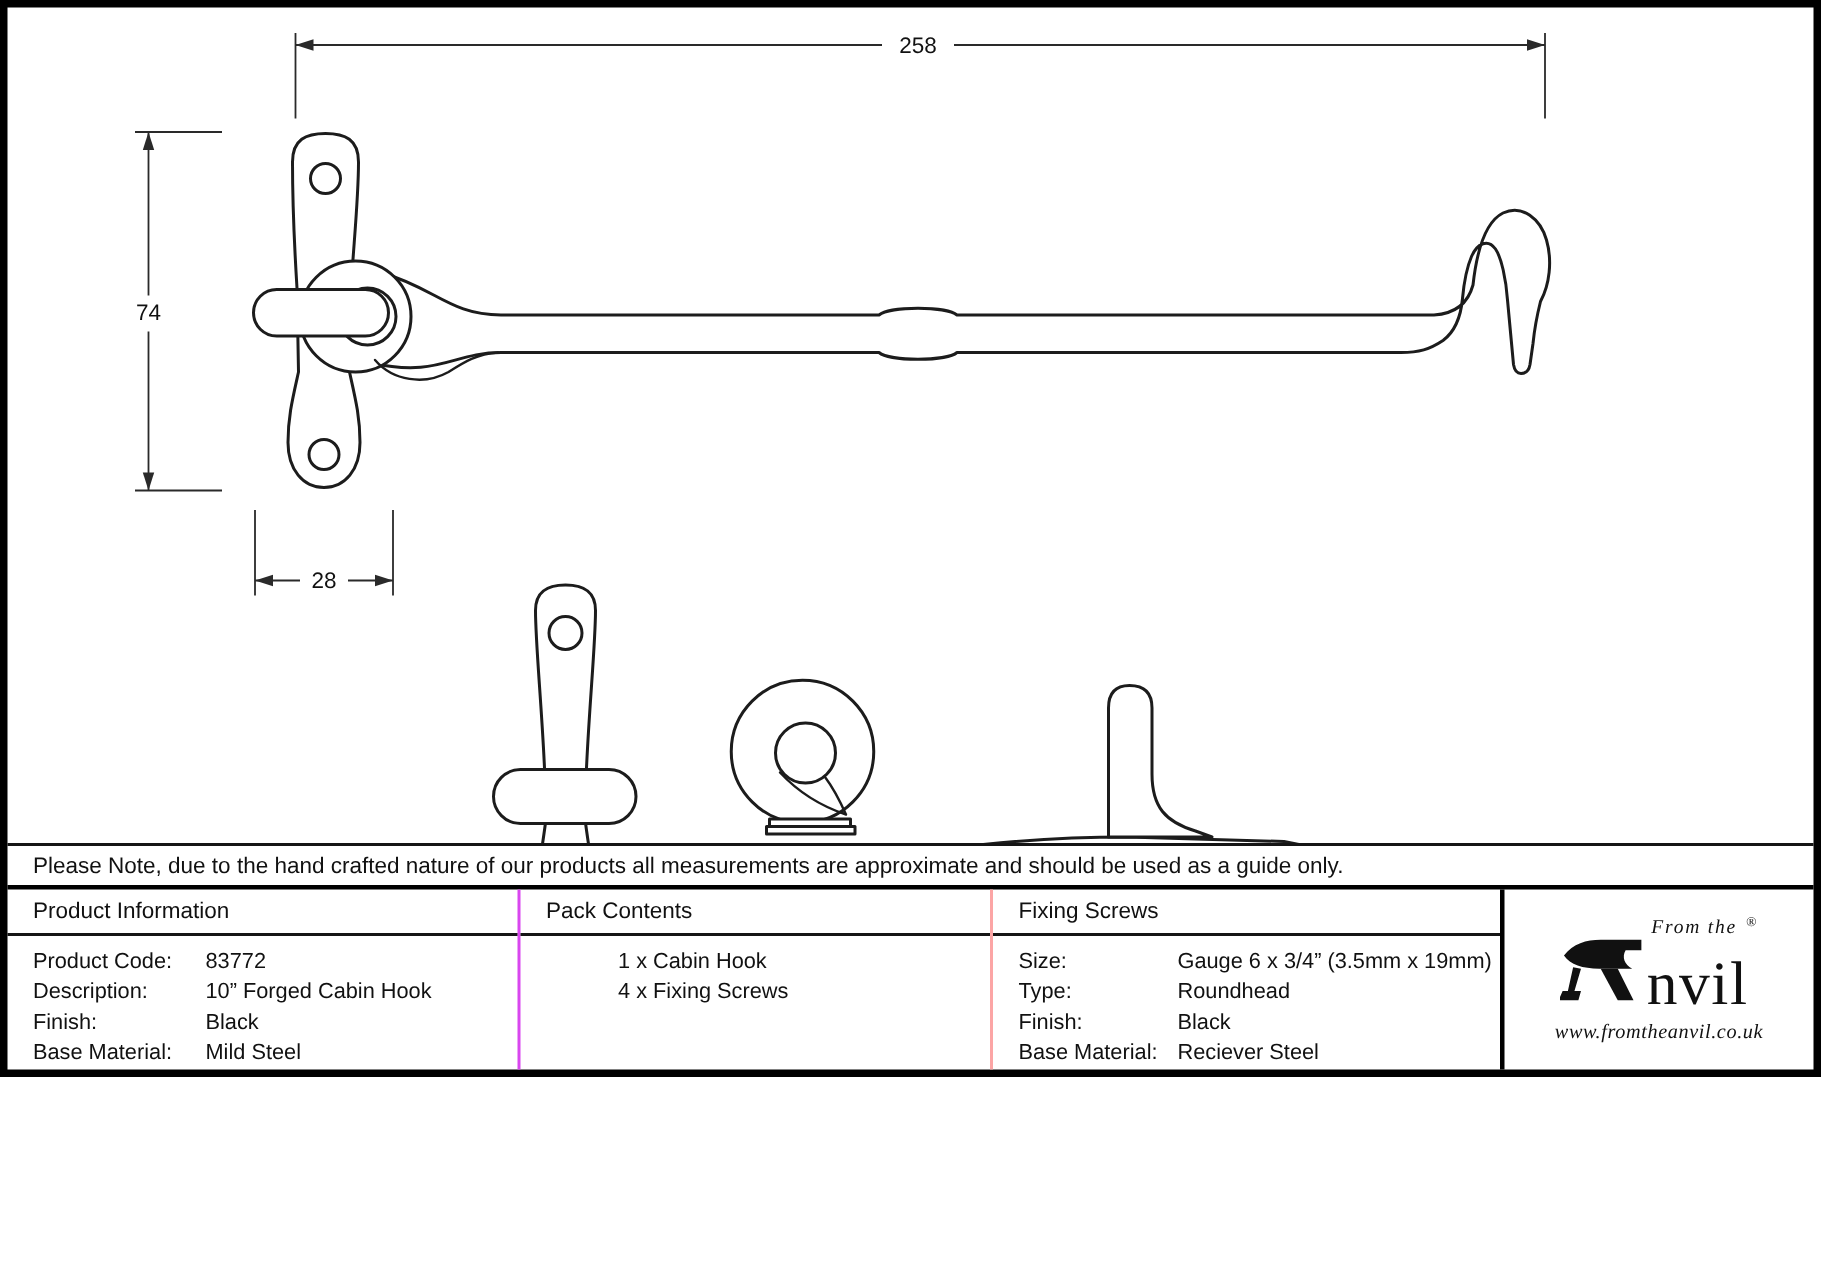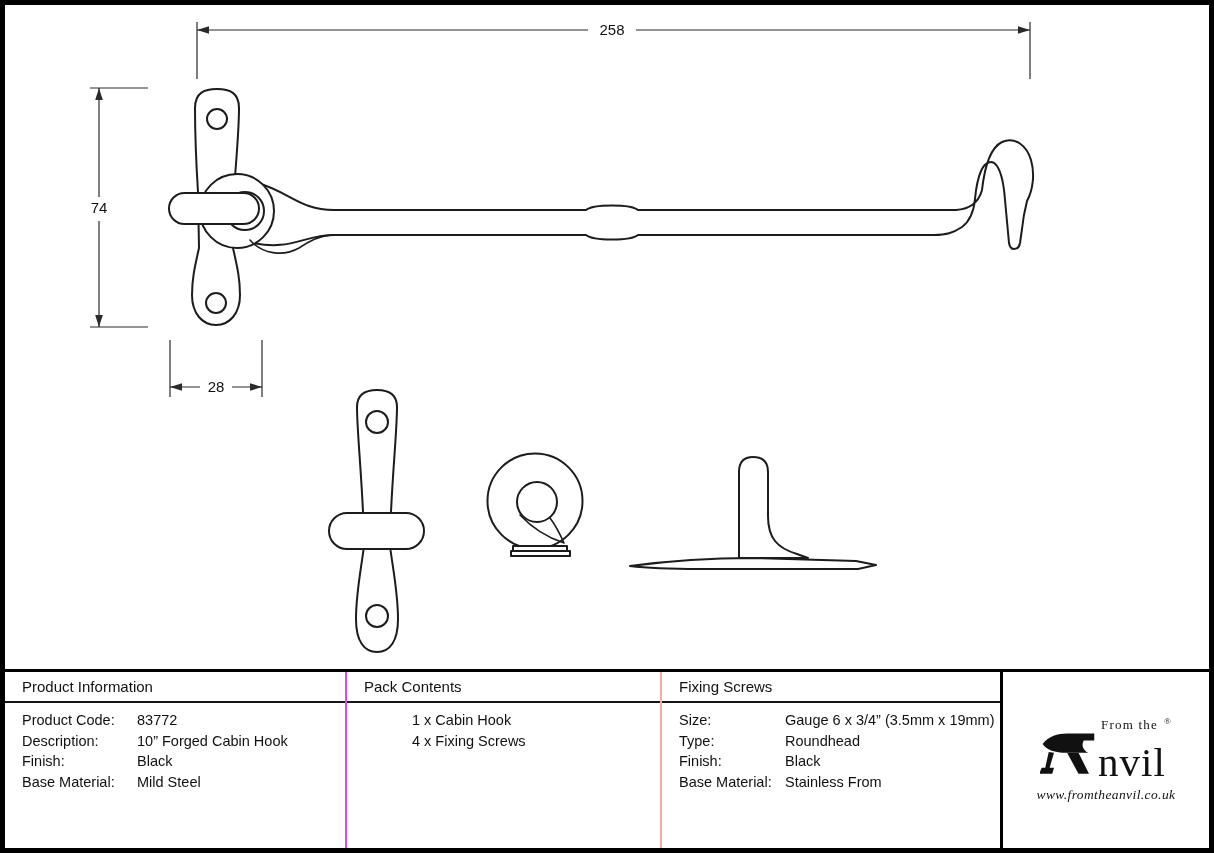--- a/index.html
+++ b/index.html
@@ -1,17 +1,17 @@
 <!DOCTYPE html>
 <html><head>
 <meta charset="utf-8">
 <style>
   html,body{margin:0;padding:0;background:#ffffff;}
   body{width:1214px;height:853px;font-family:"Liberation Sans",sans-serif;color:#111;}
-  .sheet{box-sizing:border-box;width:1214px;height:853px;border:5px solid #000;background:#fff;
+  .sheet{box-sizing:border-box;width:1214px;height:718px;border:5px solid #000;background:#fff;
          display:flex;flex-direction:column;}
   .drawing-area{height:664px;position:relative;overflow:hidden;}
   .drawing-area svg{display:block;}
 
   .note-row{box-sizing:border-box;height:32px;border-top:2px solid #151515;
             display:flex;align-items:center;padding-left:17px;font-size:15px;}
 
   .spec-table{box-sizing:border-box;flex:1;border-top:3px solid #000;display:flex;}
   .col{box-sizing:border-box;display:flex;flex-direction:column;}
   .col-1{width:342px;border-right:2px solid #d946ef;}
@@ -24,21 +24,21 @@
   .kv .k{width:115px;flex:none;}
   .col-3 .kv .k{width:106px;}
   .pack-line{line-height:20.6px;margin-left:48px;}
 
   .logo-cell{flex:1;display:flex;align-items:center;justify-content:center;}
   .logo{display:flex;flex-direction:column;align-items:center;}
   .logo-main{display:flex;align-items:flex-end;}
   .anvil-icon{width:56px;height:47px;margin-right:2px;flex:none;}
   .logo-words{display:flex;flex-direction:column;}
   .from-the{font-family:"Liberation Serif",serif;font-size:13px;letter-spacing:1.2px;
-            display:flex;align-items:flex-start;padding-left:3px;margin-bottom:14px;}
+            display:flex;align-items:flex-start;padding-left:3px;margin-bottom:14px;font-style:italic;}
   .reg{font-size:9px;margin-left:6px;line-height:1;}
   .brand-rest{font-family:"Liberation Serif",serif;font-size:41px;line-height:0.76;letter-spacing:1px;}
   .logo-url{font-family:Liberation Serif, serif;font-style:italic;font-size:13.5px;
             letter-spacing:0.4px;margin-top:9px;}
 
   .outline{fill:#fff;stroke:#1c1c1c;stroke-width:2;stroke-linejoin:round;stroke-linecap:round;}
   .thin{fill:none;stroke:#1c1c1c;stroke-width:1.6;stroke-linecap:round;}
   .dim{fill:none;stroke:#2a2a2a;stroke-width:1.2;}
   .arrow{fill:#2a2a2a;stroke:none;}
   .dimtext{font-family:"Liberation Sans",sans-serif;font-size:15px;fill:#111;}
@@ -122,20 +122,23 @@
 
       <g>
         <path class="outline" d="M630 566 C668 561 710 558 752 558 L856 561 L876 565 L858 569 L700 569
                  C672 569 646 568 630 566 Z"></path>
         <path class="outline" d="M739 558 L739 472 C739 461 745 457 753 457 C762 457 768 461 768 472
                  L768 516 C768 538 777 548 797 554 L808 558 Z"></path>
       </g>
     </svg>
   </div>
 
+  <div class="note-row">
+    <span>Please Note, due to the hand crafted nature of our products all measurements are approximate and should be used as a guide only.</span>
+  </div>
 
   <div class="spec-table">
 
     <div class="col col-1">
       <div class="cell-header">Product Information</div>
       <div class="cell-body">
         <div class="kv">
           <span class="k">Product Code:</span>
           <span class="v">83772</span>
         </div>
@@ -172,21 +175,21 @@
         <div class="kv">
           <span class="k">Type:</span>
           <span class="v">Roundhead</span>
         </div>
         <div class="kv">
           <span class="k">Finish:</span>
           <span class="v">Black</span>
         </div>
         <div class="kv">
           <span class="k">Base Material:</span>
-          <span class="v">Stainless From</span>
+          <span class="v">Reciever Steel</span>
         </div>
       </div>
     </div>
 
     <div class="logo-cell">
       <div class="logo">
         <div class="logo-main">
           <svg class="anvil-icon" viewBox="0 0 64 52">
             <path fill="#111" d="M3 14 C10 5 20 2 31 2 L62 2 L62 10 L50 10
                                  C47 15 49 21 55 24 L30 24 C17 24 8 21 3 14 Z"></path>

